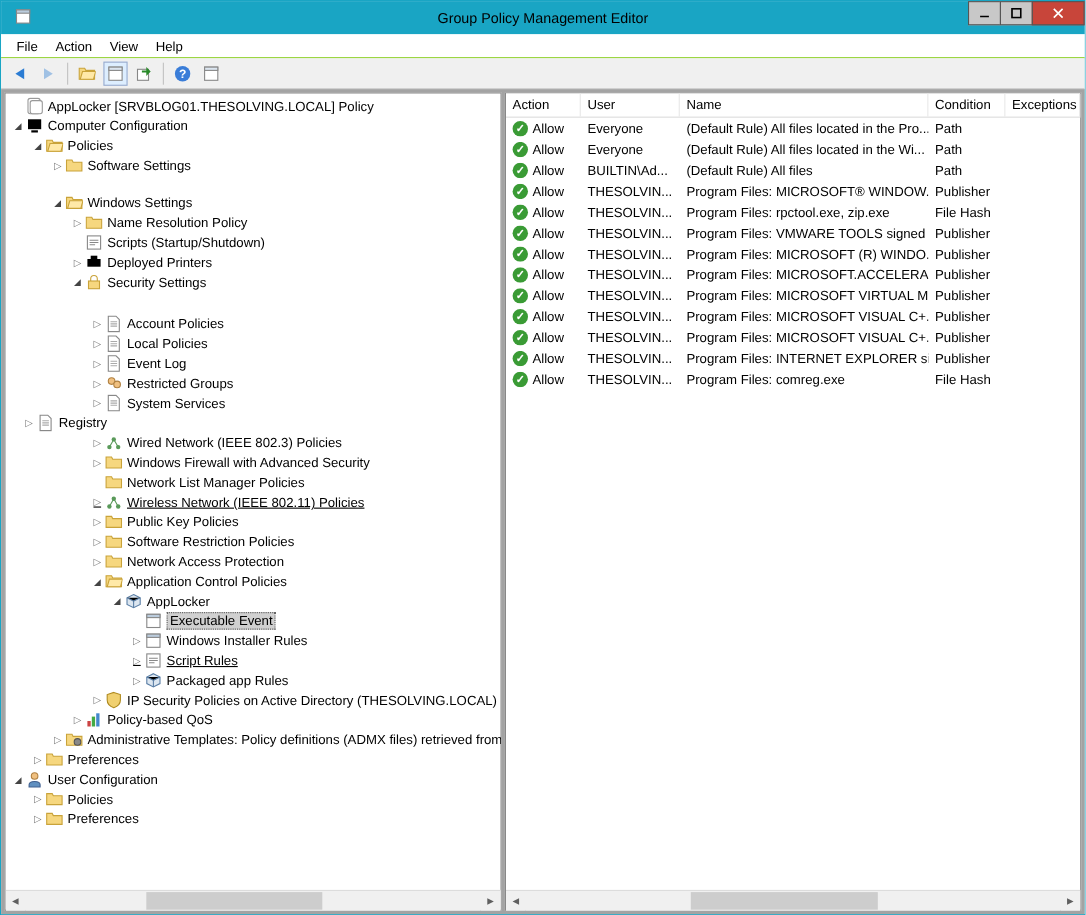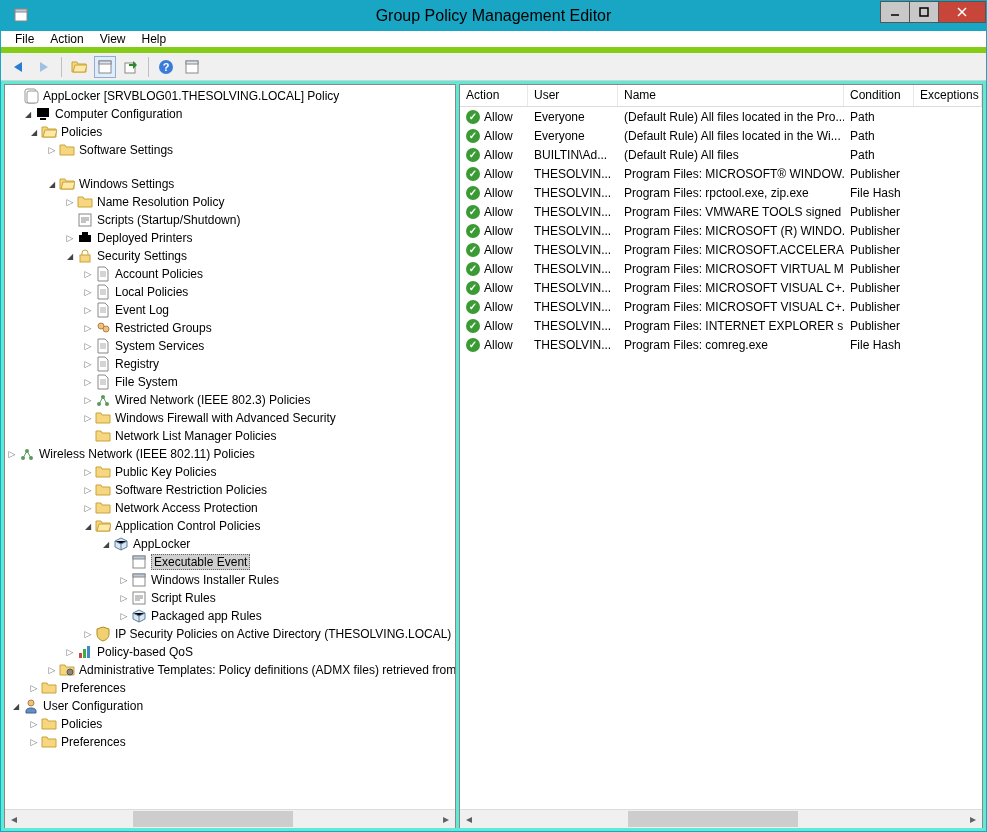--- a/index.html
+++ b/index.html
@@ -1,31 +1,31 @@
 <!DOCTYPE html>
 <html><head>
 <meta charset="utf-8">
 <style>
   * { box-sizing: border-box; }
   html, body { margin: 0; padding: 0; font-family: "Segoe UI", Tahoma, sans-serif; font-size: 12px; color: #000; background: #fff; }
   .window { width: 987px; height: 832px; border: 1px solid #19a5c4; background: #fff; display: flex; flex-direction: column; position: relative; }
   .titlebar { height: 30px; background: #19a5c4; display: flex; align-items: center; position: relative; }
-  .titlebar-title { flex: 1; text-align: center; color: #000; font-size: 16px; }
+  .titlebar-title { flex: 1; text-align: center; color: #000; font-size: 13px; }
   .title-icon { width:16px; height:16px; margin-left:8px; position:absolute; left:4px; top:6px; }
   .titlebar-buttons { display: flex; height: 22px; position:absolute; right:0; top:0; }
   .titlebar-btn { width: 30px; height: 22px; display: flex; align-items: center; justify-content: center; border: 1px solid #555; background: #c8c8c8; margin-left:-1px; }
   .titlebar-btn.close { background: #c8453a; color:#fff; width:48px;}
   .titlebar-btn svg { width:10px; height:10px; }
-  .menubar { height: 22px; background: #fff; display: flex; align-items: center; padding: 0 6px; border-bottom: 6px solid #84cc16; }
+  .menubar { height: 22px; background: #fff; display: flex; align-items: center; padding: 0 6px; border-bottom: 1px solid #84cc16; }
   .menubar-item { padding: 0 8px; cursor: default; }
   .toolbar { height: 28px; background: #f0f0f0; display: flex; align-items: center; padding: 0 6px; gap: 4px; border-bottom: 1px solid #d0d0d0;}
   .toolbar-btn { width: 22px; height: 22px; display: flex; align-items: center; justify-content: center; border: 1px solid transparent; }
   .toolbar-btn.active { border:1px solid #9ac; background:#def;}
   .toolbar-sep { width:1px; height:20px; background:#c0c0c0; margin:0 2px; }
-  .body { flex: 1; display: flex; min-height: 0; padding:3px; gap:3px; background:#5eead4;}
+  .body { flex: 1; display: flex; min-height: 0; padding:3px; gap:3px; background:#a3a3a3;}
   .pane { background:#fff; border:1px solid #888; display:flex; flex-direction:column; min-height:0;}
   .pane.left { width: 452px; }
   .pane.right { flex:1; }
   .tree { flex:1; overflow:auto; padding: 2px 0; }
   .tree-row { display:flex; align-items:center; height:18px; padding-right:6px; cursor:default;}
   .tree-row.selected .tree-label { background:#d0d0d0; border:1px dotted #666; padding:0 2px;}
   .expander { width:14px; height:14px; display:flex; align-items:center; justify-content:center; flex-shrink:0; color:#777; }
   .expander.collapsed::before { content:"▷"; font-size:9px;}
   .expander.expanded::before { content:"◢"; font-size:8px; color:#444;}
   .expander.none { visibility:hidden; }
@@ -231,21 +231,21 @@
       <div class="tree" id="tree">
           <div class="tree-row" style="padding-left: 4px;">
             <span class="expander none"></span>
             <span class="tree-icon">
               <svg width="16" height="16">
                 <use href="#i-scroll"></use>
               </svg>
             </span>
             <span class="tree-label">AppLocker [SRVBLOG01.THESOLVING.LOCAL] Policy</span>
           </div>
-          <div class="tree-row" style="padding-left: 16px;">
+          <div class="tree-row" style="padding-left: 4px;">
             <span class="expander expanded"></span>
             <span class="tree-icon">
               <svg width="16" height="16">
                 <use href="#i-computer"></use>
               </svg>
             </span>
             <span class="tree-label">Computer Configuration</span>
           </div>
           <div class="tree-row" style="padding-left: 22px;">
             <span class="expander expanded"></span>
@@ -303,21 +303,21 @@
           </div>
           <div class="tree-row" style="padding-left: 58px;">
             <span class="expander expanded"></span>
             <span class="tree-icon">
               <svg width="16" height="16">
                 <use href="#i-lock"></use>
               </svg>
             </span>
             <span class="tree-label">Security Settings</span>
           </div>
-          <div class="tree-row" style="padding-left: 76px;">
+          <div class="tree-row" style="padding-left: 76px; margin-top: 20px;">
             <span class="expander collapsed"></span>
             <span class="tree-icon">
               <svg width="16" height="16">
                 <use href="#i-doc"></use>
               </svg>
             </span>
             <span class="tree-label">Account Policies</span>
           </div>
           <div class="tree-row" style="padding-left: 76px;">
             <span class="expander collapsed"></span>
@@ -348,42 +348,33 @@
           </div>
           <div class="tree-row" style="padding-left: 76px;">
             <span class="expander collapsed"></span>
             <span class="tree-icon">
               <svg width="16" height="16">
                 <use href="#i-doc"></use>
               </svg>
             </span>
             <span class="tree-label">System Services</span>
           </div>
-          <div class="tree-row" style="padding-left: 76px;">
+          <div class="tree-row" style=" margin-left: 14px;">
             <span class="expander collapsed"></span>
             <span class="tree-icon">
               <svg width="16" height="16">
                 <use href="#i-doc"></use>
               </svg>
             </span>
             <span class="tree-label">Registry</span>
           </div>
           <div class="tree-row" style="padding-left: 76px;">
             <span class="expander collapsed"></span>
             <span class="tree-icon">
               <svg width="16" height="16">
-                <use href="#i-doc"></use>
-              </svg>
-            </span>
-            <span class="tree-label">File System</span>
-          </div>
-          <div class="tree-row" style="padding-left: 76px;">
-            <span class="expander collapsed"></span>
-            <span class="tree-icon">
-              <svg width="16" height="16">
                 <use href="#i-net"></use>
               </svg>
             </span>
             <span class="tree-label">Wired Network (IEEE 802.3) Policies</span>
           </div>
           <div class="tree-row" style="padding-left: 76px;">
             <span class="expander collapsed"></span>
             <span class="tree-icon">
               <svg width="16" height="16">
                 <use href="#i-folder"></use>
@@ -393,21 +384,21 @@
           </div>
           <div class="tree-row" style="padding-left: 76px;">
             <span class="expander none"></span>
             <span class="tree-icon">
               <svg width="16" height="16">
                 <use href="#i-folder"></use>
               </svg>
             </span>
             <span class="tree-label">Network List Manager Policies</span>
           </div>
-          <div class="tree-row" style="">
+          <div class="tree-row" style="padding-left: 76px; text-decoration: underline;">
             <span class="expander collapsed"></span>
             <span class="tree-icon">
               <svg width="16" height="16">
                 <use href="#i-net"></use>
               </svg>
             </span>
             <span class="tree-label">Wireless Network (IEEE 802.11) Policies</span>
           </div>
           <div class="tree-row" style="padding-left: 76px;">
             <span class="expander collapsed"></span>
@@ -465,21 +456,21 @@
           </div>
           <div class="tree-row" style="padding-left: 112px;">
             <span class="expander collapsed"></span>
             <span class="tree-icon">
               <svg width="16" height="16">
                 <use href="#i-page"></use>
               </svg>
             </span>
             <span class="tree-label">Windows Installer Rules</span>
           </div>
-          <div class="tree-row" style="padding-left: 112px;">
+          <div class="tree-row" style="padding-left: 112px; text-decoration: underline;">
             <span class="expander collapsed"></span>
             <span class="tree-icon">
               <svg width="16" height="16">
                 <use href="#i-scripts"></use>
               </svg>
             </span>
             <span class="tree-label">Script Rules</span>
           </div>
           <div class="tree-row" style="padding-left: 112px;">
             <span class="expander collapsed"></span>

